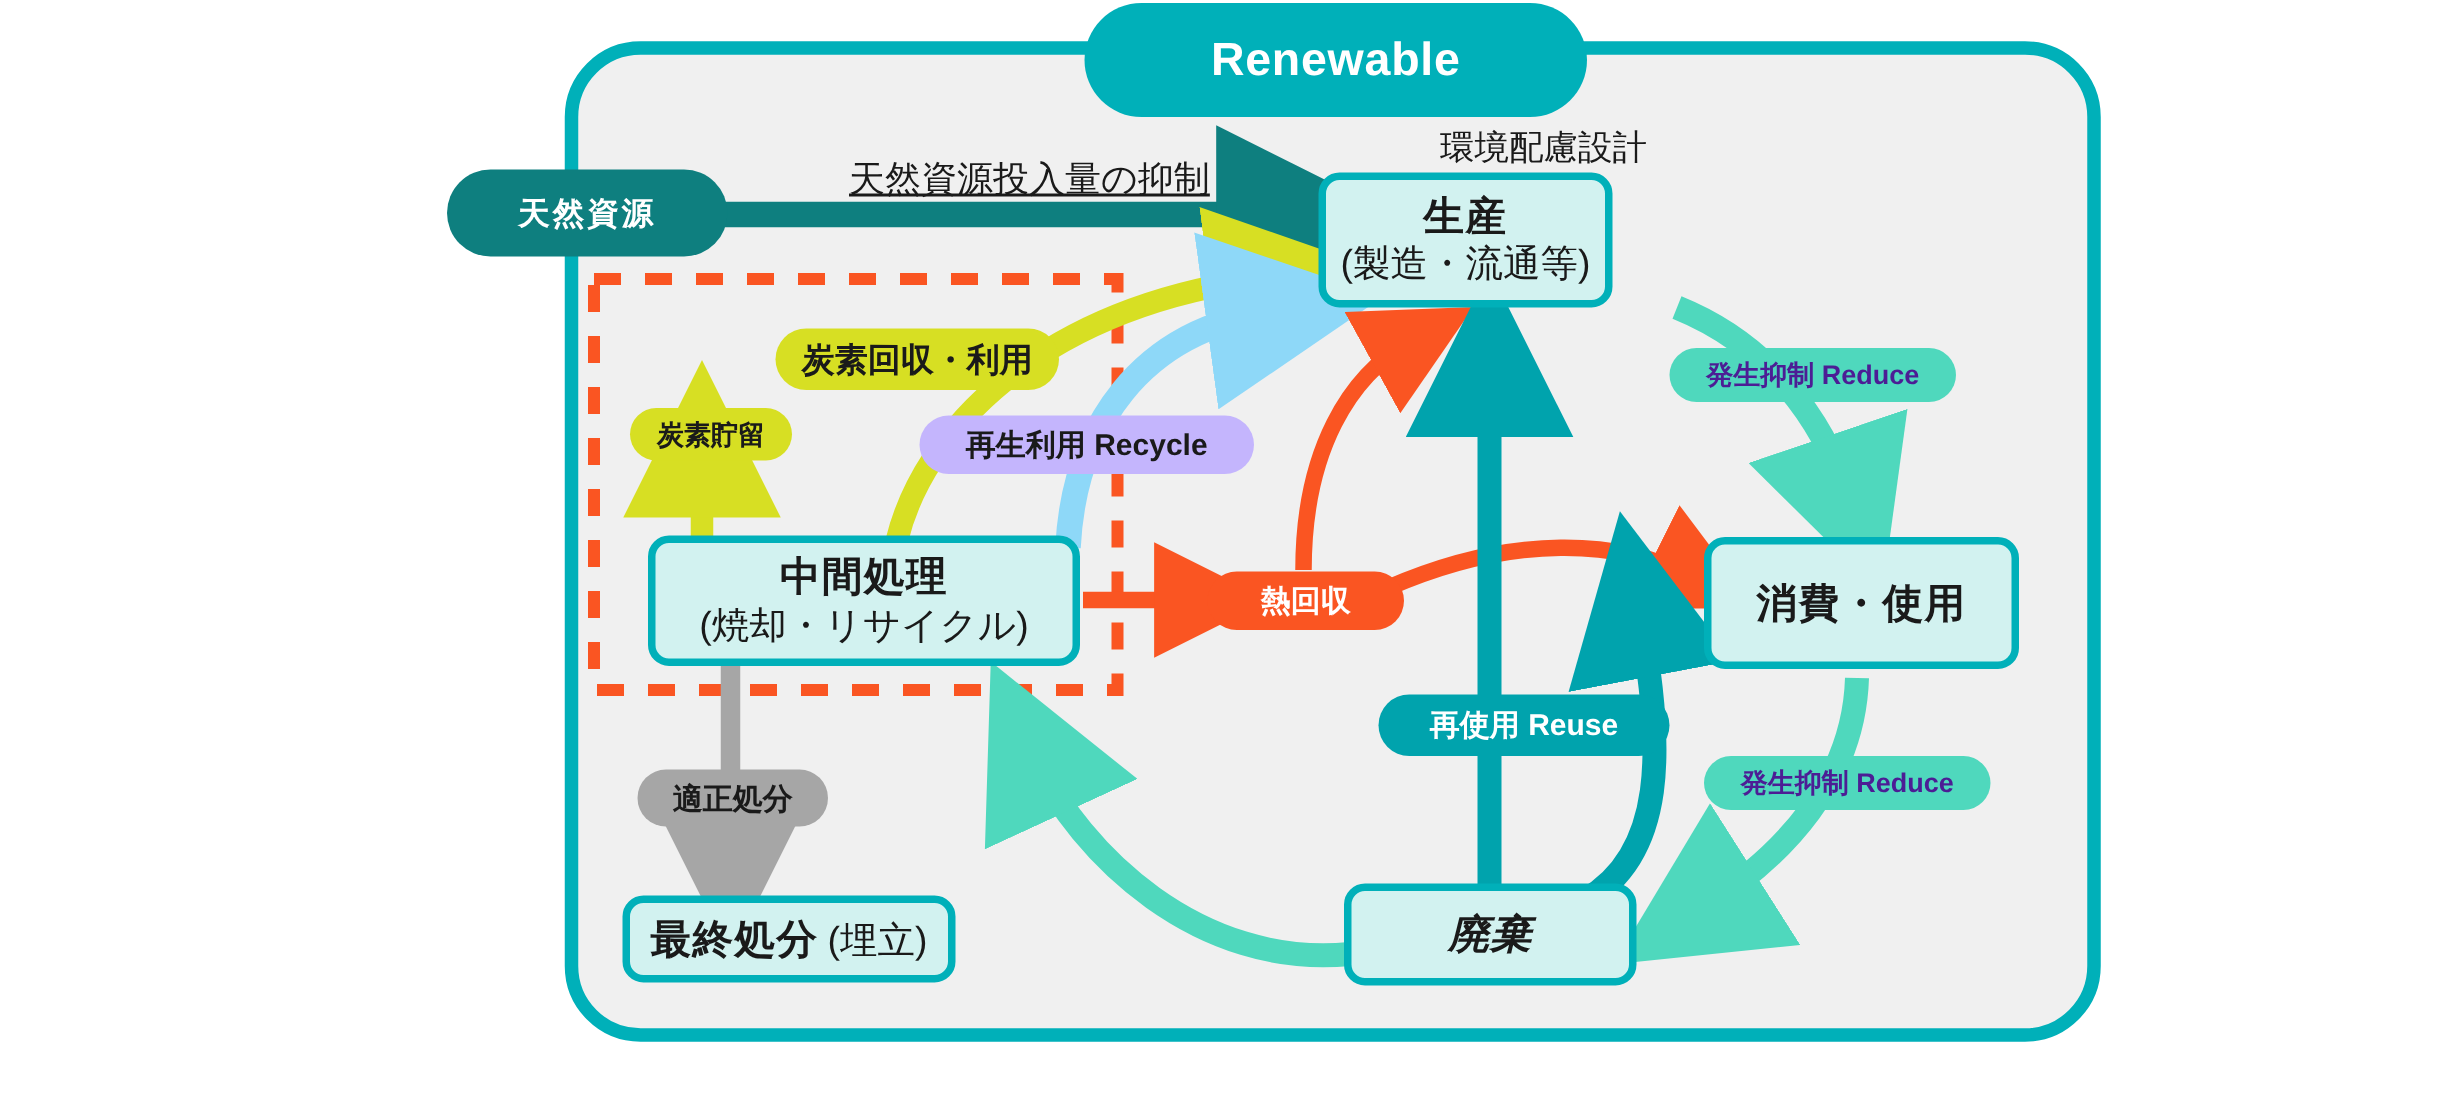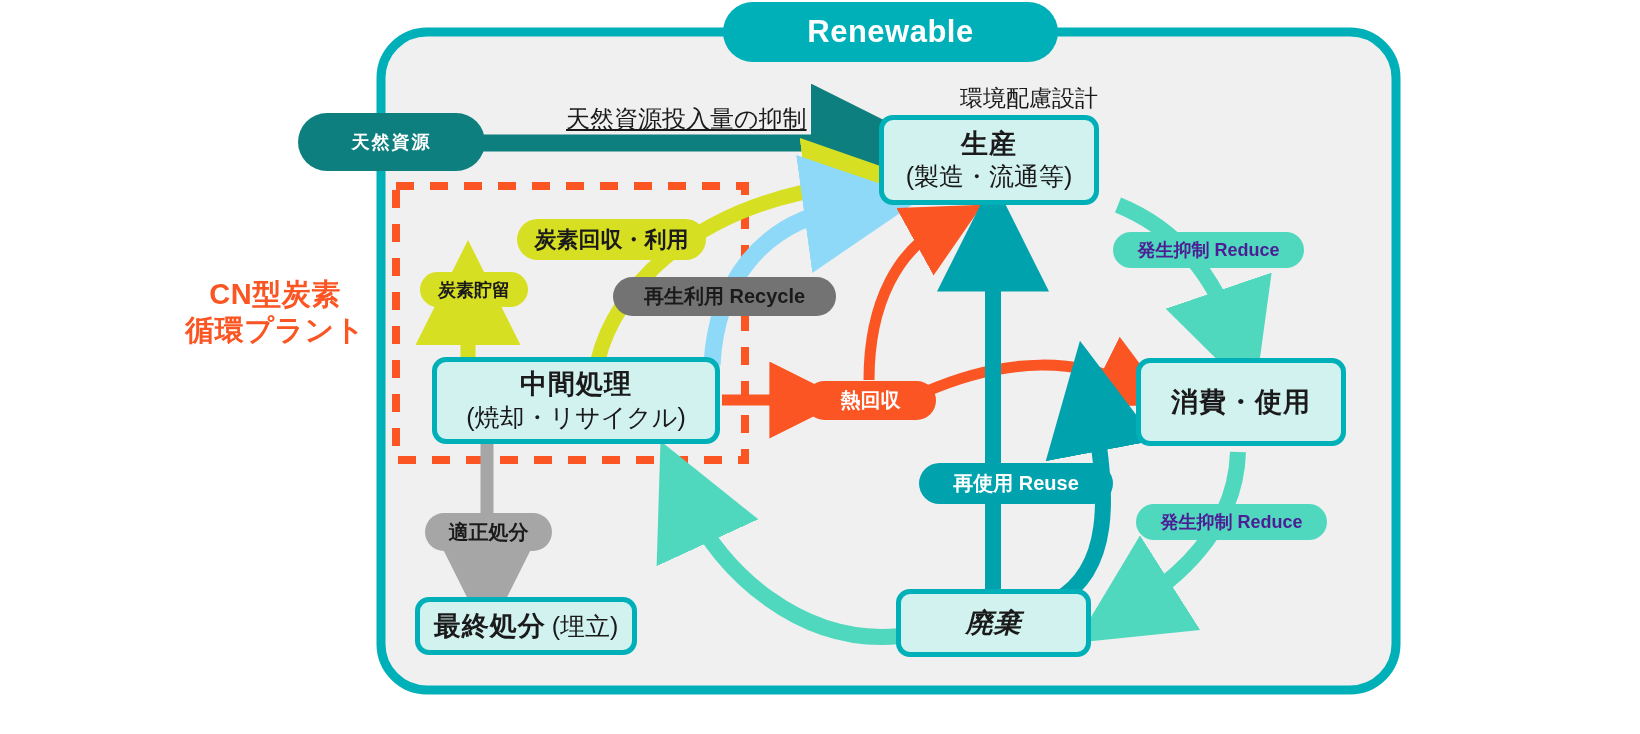--- a/index.html
+++ b/index.html
@@ -71,29 +71,29 @@
   }
   .pill-renewable {
     background: #00b0b9;
     color: #ffffff;
     font-size: 31px;
     letter-spacing: 0.5px;
   }
   .pill-natural {
     background: #0e7f7f;
     color: #ffffff;
-    font-size: 18px;
+    font-size: 21px;
     letter-spacing: 2px;
   }
   .pill-yellow {
     background: #d7df23;
     color: #1a1a1a;
   }
   .pill-blue {
-    background: #737373;
+    background: #c4b5fd;
     color: #1a1a1a;
   }
   .pill-mint {
     background: #4fd8bd;
     color: #4c1d95;
   }
   .pill-teal {
     background: #00a3ad;
     color: #ffffff;
   }
@@ -183,38 +183,34 @@
 
     <path d="M 993 592 L 993 250" fill="none" stroke="#00a3ad" stroke-width="16" marker-end="url(#mk-teal)"></path>
 
     <path d="M 1057 600 C 1110 570 1110 500 1093 410" fill="none" stroke="#00a3ad" stroke-width="16" marker-end="url(#mk-teal)"></path>
 
     <path d="M 900 636 C 800 646 720 570 690 505" fill="none" stroke="#4fd8bd" stroke-width="16" marker-end="url(#mk-mint)"></path>
 
     <path d="M 487 443 L 487 580" fill="none" stroke="#a6a6a6" stroke-width="13" marker-end="url(#mk-gray)"></path>
   </svg>
 
-  <div class="pill pill-renewable" style="left:723px; top:2px; width:335px; height:60px;justify-content:center;">
+  <div class="pill pill-renewable" style="left:723px; top:2px; width:335px; height:76px;justify-content:center;">
     <span>Renewable</span>
   </div>
 
   <div class="pill pill-natural" style="left:298px; top:113px; width:187px; height:58px;">
     <span>天然資源</span>
   </div>
 
   <div class="plain-label lbl-suppress" style="left:566px; top:103px;text-decoration:underline;">天然資源投入量の抑制</div>
 
   <div class="plain-label lbl-eco" style="left:960px; top:83px;">環境配慮設計</div>
 
-  <div class="cn-label" style="left:180px; top:276px; width:190px;">
-    <div>CN型炭素</div>
-    <div>循環プラント</div>
-  </div>
-
-  <div class="node box" style="left:879px; top:115px; width:220px; height:90px;">
+
+  <div class="node box" style="left:879px; top:115px; width:196px; height:90px;">
     <div class="t1">生産</div>
     <div class="t2">(製造・流通等)</div>
   </div>
 
   <div class="node box" style="left:1136px; top:358px; width:210px; height:88px;">
     <div class="t1">消費・使用</div>
   </div>
 
   <div class="node box" style="left:896px; top:589px; width:195px; height:68px;font-style:italic;">
     <div class="t1">廃棄</div>

